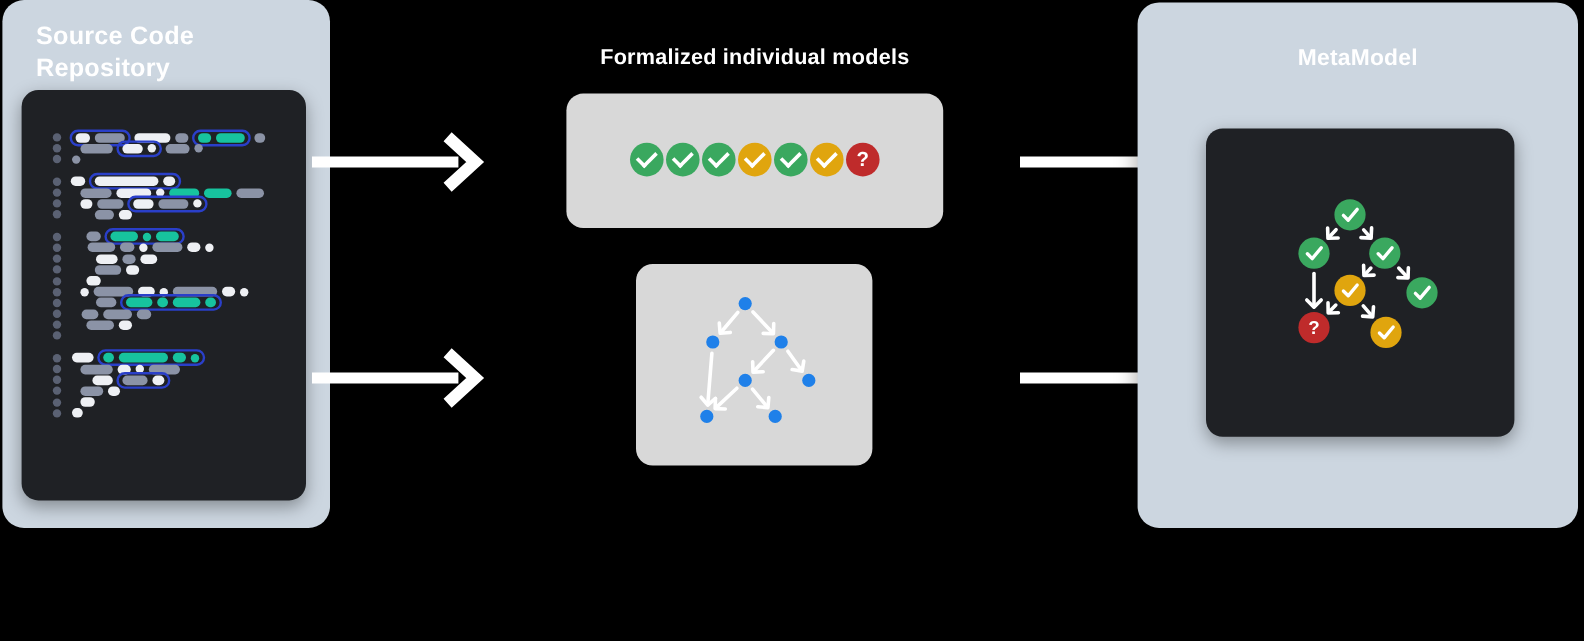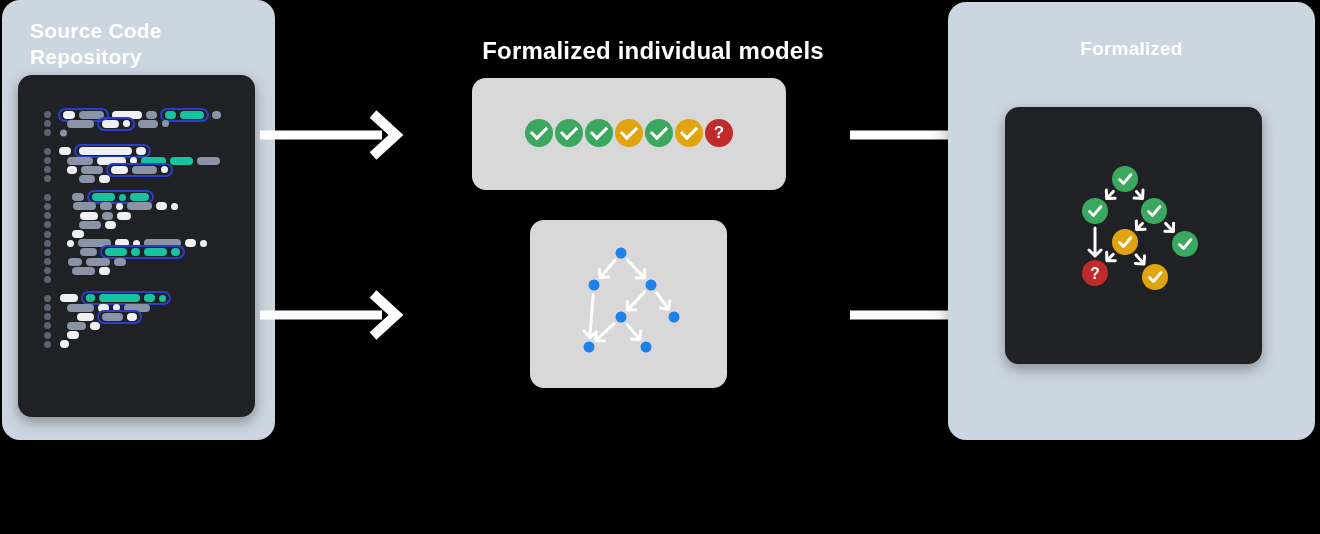--- a/index.html
+++ b/index.html
@@ -39,21 +39,21 @@
   .cdot{width:7px;height:7px;border-radius:50%;flex:0 0 auto;}
   .tok-group{
     display:inline-flex;align-items:center;gap:4px;
     border:2px solid var(--outline,#2a3fc9);border-radius:9px;padding:1px 3px;margin:-4px -1px;
     flex:0 0 auto;
   }
   
   .center-heading{
     position:absolute;color:#fff;font-weight:bold;text-align:center;letter-spacing:.2px;
   }
-  #formalized-heading{left:474px;top:37px;width:358px;font-size:24px;}
+  #formalized-heading{left:450px;top:37px;width:358px;font-size:18px;}
   #dependency-caption{left:450px;top:414px;width:358px;font-size:19px;}
   .gray-box{
     position:absolute;background:var(--graybox,#d8d8d8);border-radius:14px;
     box-shadow:0 5px 14px rgba(0,0,0,.3);
   }
   #models-box{left:472px;top:78px;width:314px;height:112px;}
   #dependency-box{left:530px;top:220px;width:197px;height:168px;}
   #status-row{
     position:absolute;left:0;top:41px;width:100%;display:flex;justify-content:center;gap:2px;
   }
@@ -357,21 +357,21 @@
         <circle cx="64" cy="65" r="5.5" fill="#1f80e9"></circle>
         <circle cx="121" cy="65" r="5.5" fill="#1f80e9"></circle>
         <circle cx="91" cy="97" r="5.5" fill="#1f80e9"></circle>
         <circle cx="144" cy="97" r="5.5" fill="#1f80e9"></circle>
         <circle cx="59" cy="127" r="5.5" fill="#1f80e9"></circle>
         <circle cx="116" cy="127" r="5.5" fill="#1f80e9"></circle>
       </svg>
   </div>
 
   <div class="panel" id="meta-panel">
-    <div class="panel-title" id="meta-title">Formalized</div>
+    <div class="panel-title" id="meta-title">MetaModel</div>
     <div class="dark-box" id="meta-box">
       <svg class="graph-svg" id="meta-svg" viewBox="0 0 257 257">
           <line x1="108.3730008090174" y1="84.40213247038145" x2="103.67882257762659" y2="89.4092559171983" stroke="#fff" stroke-width="3" stroke-linecap="round"></line>
           <polyline points="101.35342273943007,83.11699753149007 101.6269991909826,91.59786752961855 110.10786918911109,91.32429107806603" fill="none" stroke="#fff" stroke-width="3" stroke-linecap="round" stroke-linejoin="round"></polyline>
           <line x1="131.41583022056062" y1="84.59677817441171" x2="135.5696115052228" y2="89.18026097128035" stroke="#fff" stroke-width="3" stroke-linecap="round"></line>
           <polyline points="129.10913152239033,90.98641666540554 137.58416977943938,91.40322182558829 138.0009749396221,82.92818356853924" fill="none" stroke="#fff" stroke-width="3" stroke-linecap="round" stroke-linejoin="round"></polyline>
           <line x1="137.38632881081242" y1="116.41461402982122" x2="133.6631425755148" y2="120.39457172962209" stroke="#fff" stroke-width="3" stroke-linecap="round"></line>
           <polyline points="131.33098548072866,114.10481471641097 131.61367118918758,122.58538597017878 140.09424244295542,122.30270026171985" fill="none" stroke="#fff" stroke-width="3" stroke-linecap="round" stroke-linejoin="round"></polyline>
           <line x1="160.63948284828882" y1="116.39041722559779" x2="166.30649076671904" y2="122.42303855812025" stroke="#fff" stroke-width="3" stroke-linecap="round"></line>
           <polyline points="159.87937594916298,124.34454711182258 168.36051715171118,124.60958277440221 168.6255528142908,116.12844157185401" fill="none" stroke="#fff" stroke-width="3" stroke-linecap="round" stroke-linejoin="round"></polyline>

